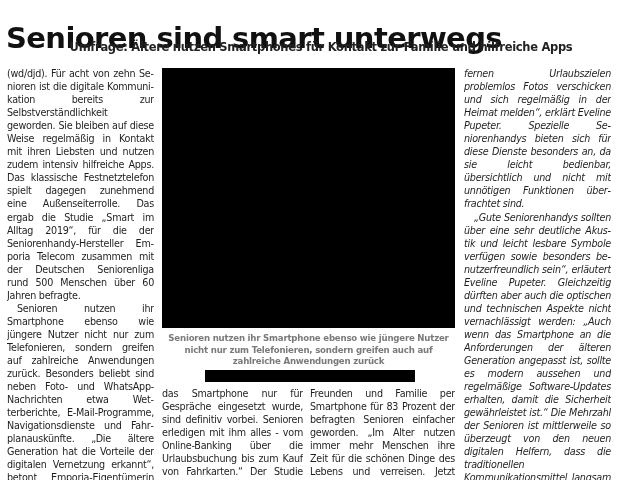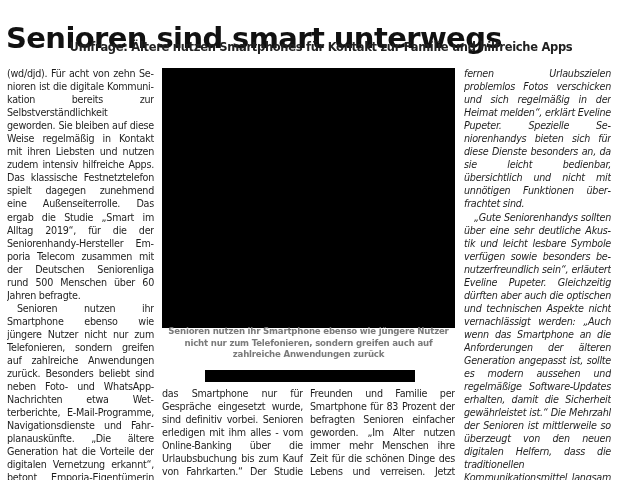--- a/index.html
+++ b/index.html
@@ -8,21 +8,21 @@
   .subline { position: absolute; left: 0; top: 38px; width: 618px; text-align: center; font-weight: bold; font-size: 11.5px; letter-spacing: -0.3px; line-height: 18px; color: #222; padding-left: 12px; }
   .col { position: absolute; font-size: 9.6px; line-height: 13.05px; letter-spacing: -0.25px; text-align: justify; hyphens: manual; color: #1e1e1e; }
   .col p { margin: 0; }
   .col p.indent { text-indent: 10px; }
   .col1 { left: 7px; top: 67px; width: 147px; height: 413px; overflow: hidden; }
   .col4 { left: 464px; top: 67px; width: 147px; height: 413px; overflow: hidden; font-style: italic; }
   .col2 { left: 162px; top: 387px; width: 141px; height: 93px; overflow: hidden; }
   .col3 { left: 310px; top: 387px; width: 145px; height: 93px; overflow: hidden; }
   .lead { font-weight: normal; }
   .photo { position: absolute; left: 162px; top: 68px; width: 293px; height: 260px; background: #000; }
-  .caption { position: absolute; left: 162px; top: 326px; width: 293px; text-align: center; font-weight: bold; font-size: 8.6px; line-height: 11.6px; letter-spacing: -0.2px; color: #7a7a7a; }
+  .caption { position: absolute; left: 162px; top: 333px; width: 293px; text-align: center; font-weight: bold; font-size: 8.6px; line-height: 11.6px; letter-spacing: -0.2px; color: #7a7a7a; }
   .caption-bar { position: absolute; left: 205px; top: 370px; width: 210px; height: 12px; background: #000; }
 </style>
 </head>
 <body>
 
 <h1 class="headline">Senioren sind smart unterwegs</h1>
 <div class="subline">Umfrage: Ältere nutzen Smartphones für Kontakt zur Familie und hilfreiche Apps</div>
 
 <div class="col col1">
   <p><span class="lead">(wd/djd).</span> <span>Für acht von zehn Se­nioren ist die digitale Kommuni­kation bereits zur Selbstverständ­lichkeit geworden. Sie bleiben auf diese Weise regelmäßig in Kontakt mit ihren Liebsten und nutzen zu­dem intensiv hilfreiche Apps. Das klassische Festnetztelefon spielt dagegen zunehmend eine Au­ßenseiterrolle. Das ergab die Stu­die „Smart im Alltag 2019“, für die der Seniorenhandy-Hersteller Em­poria Telecom zusammen mit der Deutschen Seniorenliga rund 500 Menschen über 60 Jahren befrag­te.</span></p>

